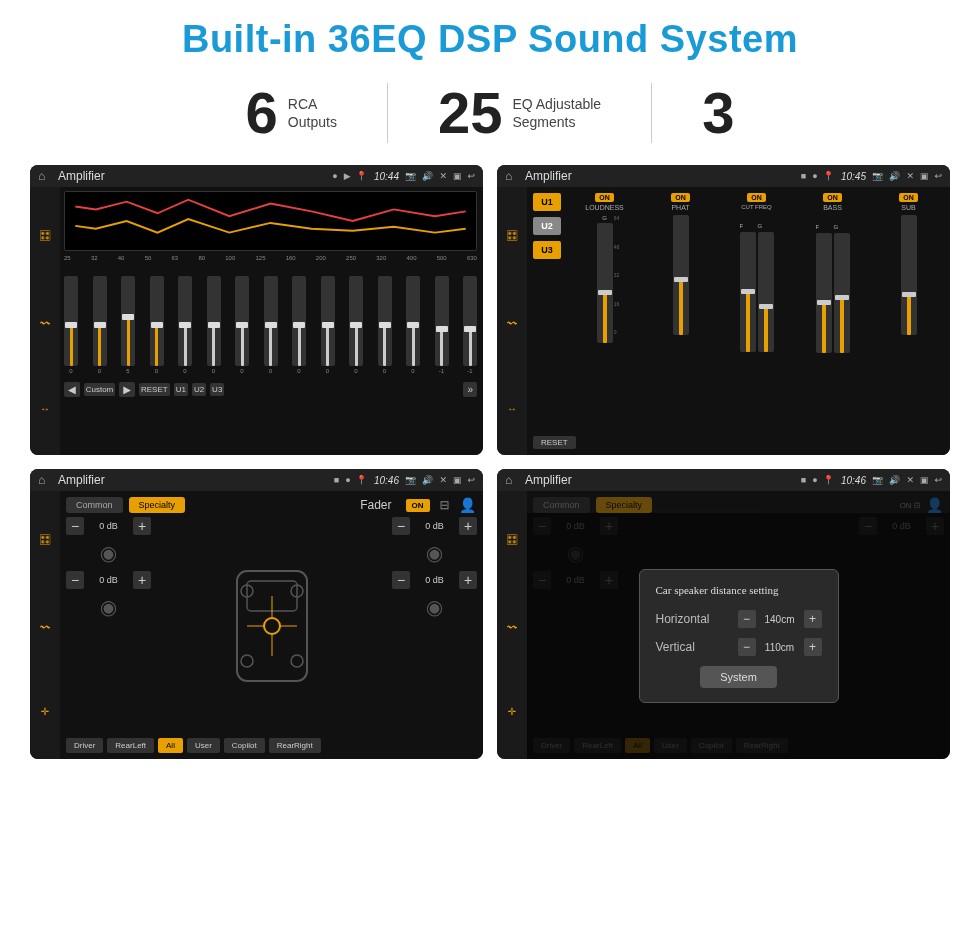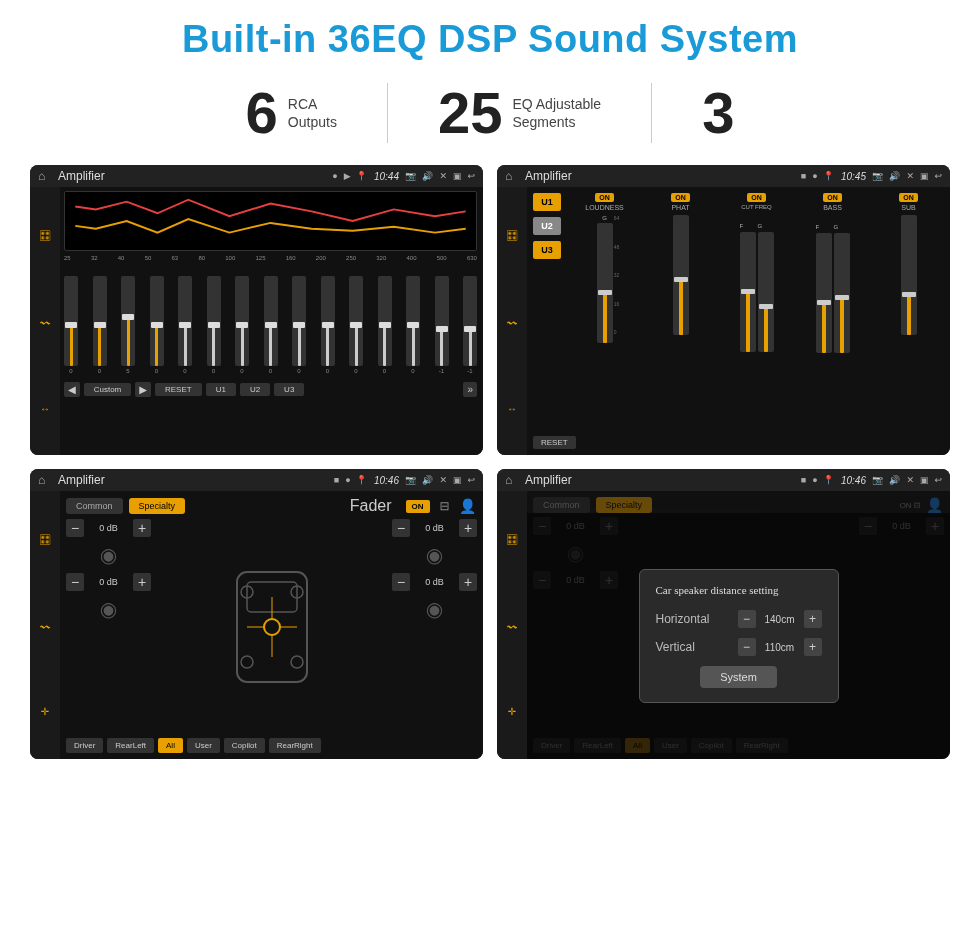--- a/index.html
+++ b/index.html
@@ -211,21 +211,21 @@
     .eq-bottom-bar {
       display: flex;
       gap: 4px;
       align-items: center;
       height: 22px;
     }
     .eq-bottom-btn {
       background: #333;
       color: #ccc;
       font-size: 8px;
-      padding: 2px 10px;
+      padding: 2px 2px;
       border-radius: 2px;
       border: none;
     }
     .eq-bottom-btn-arrow {
       font-size: 10px;
       color: #ccc;
       background: #333;
       border: none;
       padding: 2px 4px;
       border-radius: 2px;
@@ -352,21 +352,21 @@
       font-size: 9px;
       padding: 3px 10px;
       border-radius: 3px;
       border: none;
     }
     .fader-tab-active {
       background: #e8a000;
       color: #000;
     }
     .fader-label {
-      font-size: 16px;
+      font-size: 12px;
       color: #ccc;
       margin-left: auto;
       margin-right: 8px;
     }
     .fader-on-badge {
       background: #e8a000;
       color: #000;
       font-size: 8px;
       font-weight: bold;
       padding: 2px 6px;

